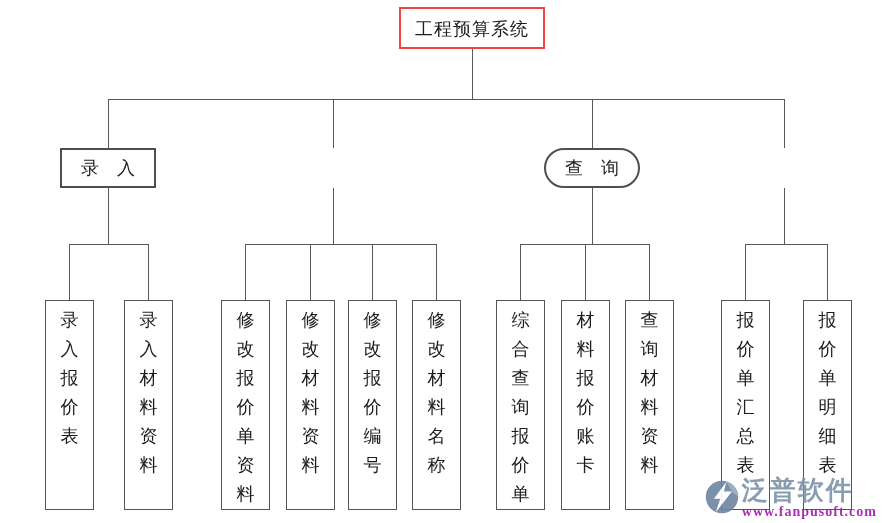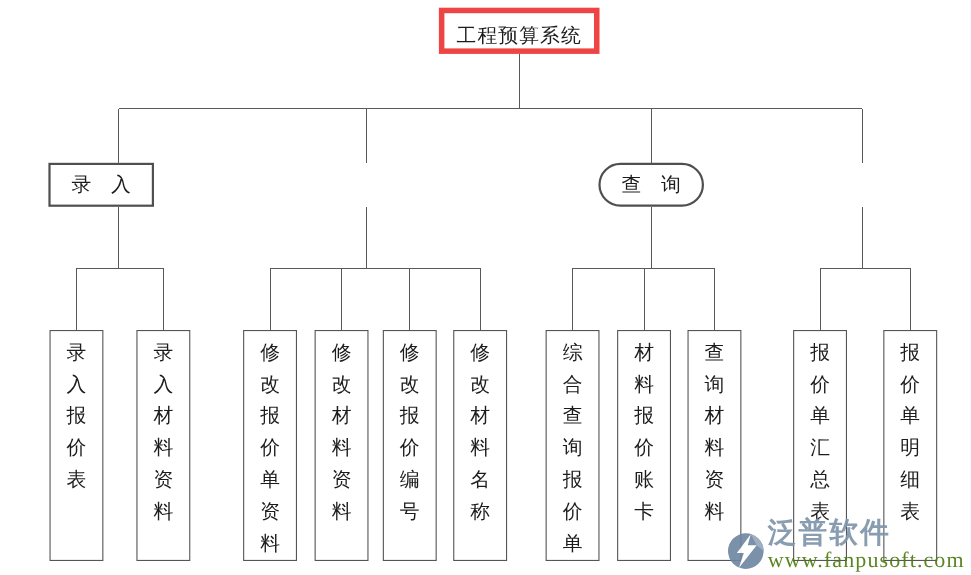--- a/index.html
+++ b/index.html
@@ -16,63 +16,63 @@
   }
   .box{
     position:absolute;
     background:#ffffff;
     box-sizing:border-box;
     color:#1c1c1c;
     text-align:center;
   }
   .box.root{
     left:399px;top:7px;width:146px;height:42px;
-    border:5px solid #ef4444;
+    border:2px solid #ef4444;
     font-size:18px;line-height:40px;
     letter-spacing:1px;
   }
   .box.l2{
     top:148px;width:96px;height:40px;
     border:2px solid #4f4f4f;
     font-size:18px;line-height:36px;
   }
   .box.leaf{
     top:300px;width:49px;height:210px;
     border:1px solid #555555;
     font-size:18px;
     display:flex;flex-direction:column;align-items:center;
     justify-content:flex-start;
     padding-top:10px;
     gap:11px;
   }
   .box.leaf span{display:block;line-height:1;}
   
-  .pos-entry{left:44px;}
+  .pos-entry{left:60px;}
   .pos-modify{left:285px;}
   .pos-query{left:544px;border-radius:20px;}
   .pos-print{left:736px;}
   
   .pos-l0{left:45px;}  .pos-l1{left:124px;}
   .pos-l2{left:221px;} .pos-l3{left:286px;} .pos-l4{left:348px;} .pos-l5{left:412px;}
   .pos-l6{left:496px;} .pos-l7{left:561px;} .pos-l8{left:625px;}
   .pos-l9{left:721px;} .pos-l10{left:803px;}
   
   .watermark{
     position:absolute;right:6px;bottom:4px;
-    display:flex;align-items:flex-end;
+    display:flex;align-items:flex-start;
     z-index:5;
   }
   .wm-logo{width:36px;height:36px;margin-right:2px;margin-top:2px;opacity:.9;}
   .wm-text{display:flex;flex-direction:column;align-items:flex-start;}
   .wm-brand{
     font-size:26px;font-weight:bold;color:#8095ab;
     letter-spacing:2px;line-height:1.05;opacity:.92;
   }
   .wm-url{
-    font-size:20px;font-weight:normal;color:#4d7c0f;
+    font-size:14px;font-weight:bold;color:#a21caf;
     letter-spacing:1px;line-height:1;margin-top:1px;opacity:.92;
   }
 </style>
 </head>
 <body>
 
 <div class="canvas">
 
   <svg id="connectors" width="883" height="523" shape-rendering="crispEdges">
       <line x1="472" y1="49" x2="472" y2="99" stroke="#595959" stroke-width="1"></line>

